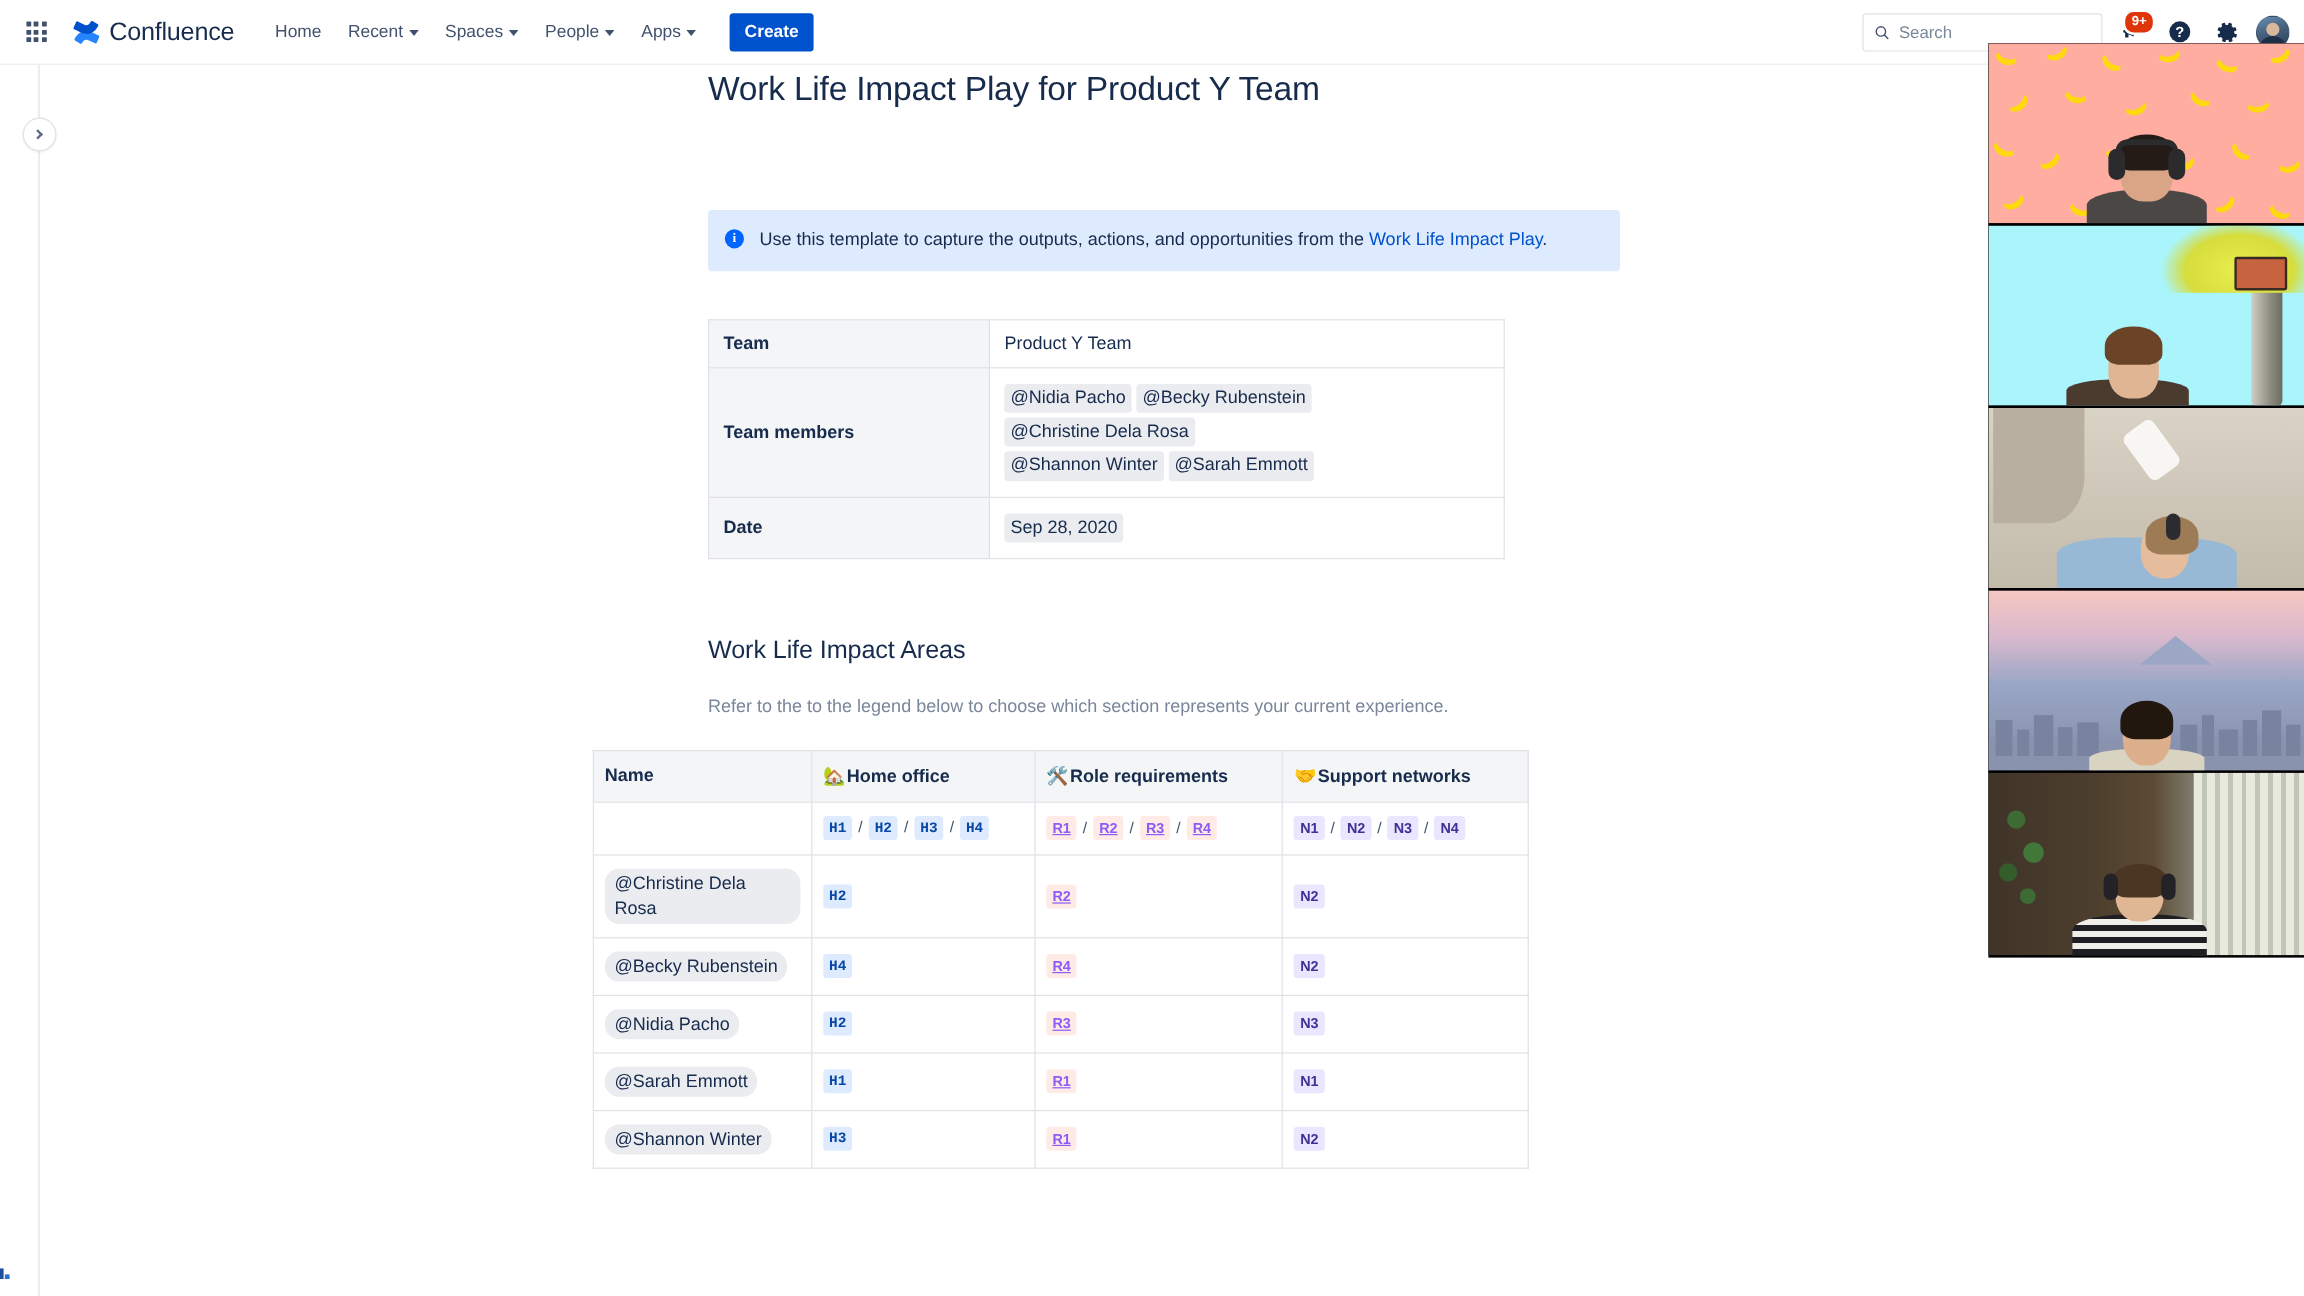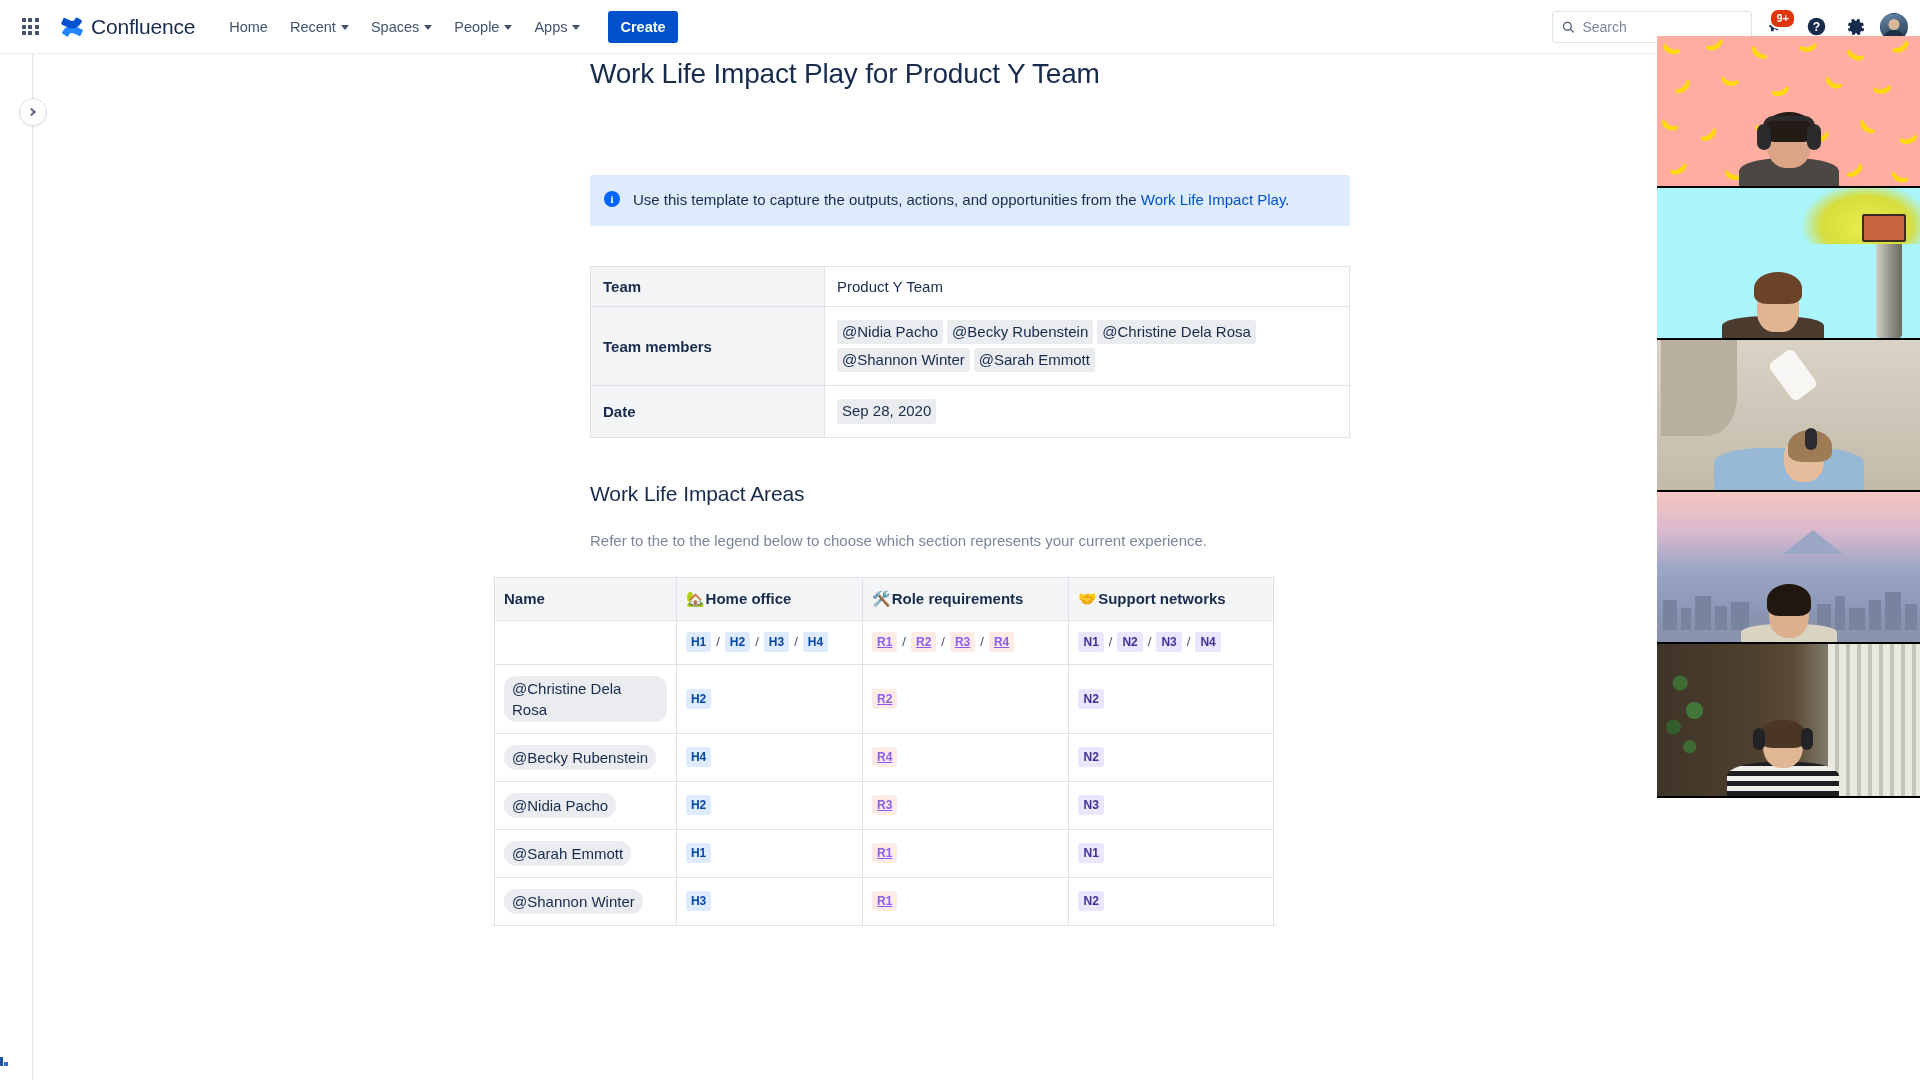--- a/index.html
+++ b/index.html
@@ -151,22 +151,22 @@
     flex: 0 0 auto; width: 16px; height: 16px; border-radius: 50%;
     background: #0065ff; color: #fff; font-size: 11px; font-weight: 700;
     display: flex; align-items: center; justify-content: center;
     margin-top: 3px; font-family: "Liberation Serif", serif;
   }
   .info-text { font-size: 15px; line-height: 1.55; color: #172b4d; }
   .info-text a { color: #0052cc; text-decoration: none; cursor: pointer; }
 
   
   table.meta {
-    border-collapse: collapse; width: 760px;
-    margin-bottom: 44px;
+    border-collapse: collapse; width: 664px;
+    margin-bottom: 64px;
     padding-left: 25px;
   }
   table.meta td {
     border: 1px solid #dfe1e6; padding: 11px 12px;
     font-size: 15px; color: #172b4d; vertical-align: middle;
   }
   table.meta td.key {
     width: 234px; background: #f4f5f7; font-weight: 700;
   }
   .chip {
@@ -202,21 +202,21 @@
   .c-name { width: 244px; }
   .c-h { width: 240px; }
   .c-r { width: 238px; }
   .c-n { width: 238px; }
 
   .tag {
     display: inline-block; border-radius: 3px;
     padding: 1px 5px; font-size: 12px; font-weight: 700;
     line-height: 1.5; cursor: pointer;
   }
-  .tag-h { background: #deebff; color: #0747a6; }
+  .tag-h { background: #deebff; color: #0747a6; font-family: Liberation Mono, monospace; }
   .tag-r { background: #ffebe6; color: #8b5cf6; text-decoration: underline; }
   .tag-n { background: #eae6ff; color: #403294; }
   .sep { color: #42526e; font-size: 13px; margin: 0 5px; }
   .name-chip {
     display: inline-block; background: #ebecf0; color: #172b4d;
     border-radius: 12px; padding: 2px 8px; font-size: 15px;
     line-height: 1.4; cursor: pointer;
   }
 
   

